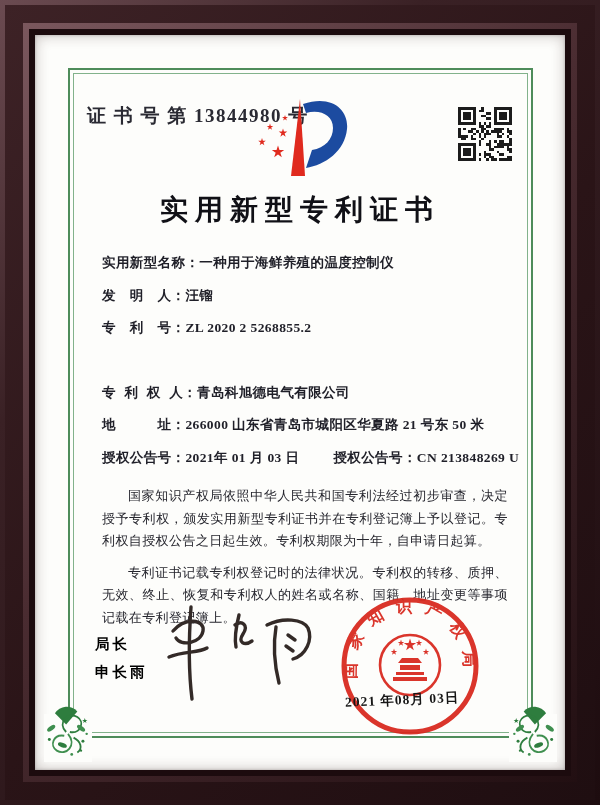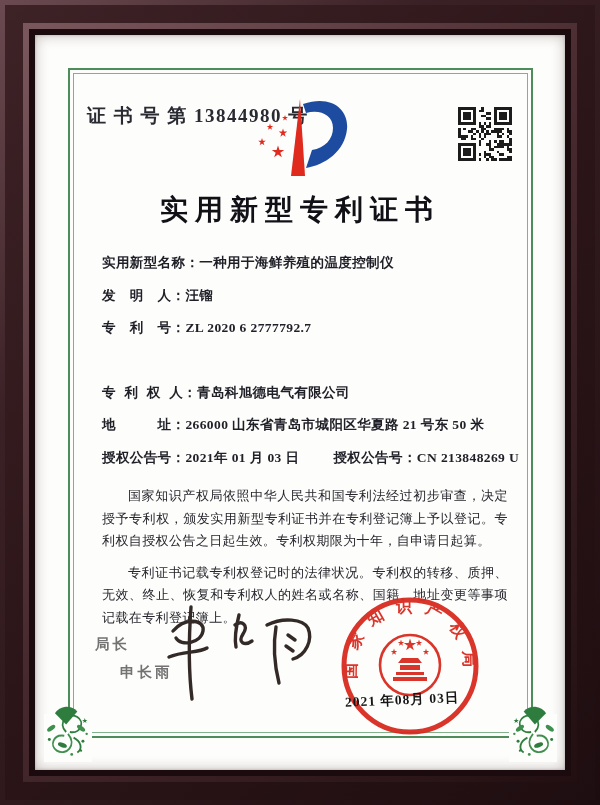--- a/index.html
+++ b/index.html
@@ -30,22 +30,22 @@
          font-size:28px;font-weight:700;letter-spacing:7px;color:#101016;}
   .field{position:absolute;left:60px;white-space:nowrap;font-size:13.5px;
          font-weight:600;color:#1f1f28;letter-spacing:.4px;margin-left:7px;}
   .f0{top:219px;} .f1{top:252px;} .f2{top:284px;} .f3{top:317px;}
   .f4{top:349px;font-family:Liberation Mono, monospace;} .f5{top:381px;} .f6{top:414px;}
   .grant-gap{display:inline-block;width:34px;}
   .paras{position:absolute;left:58px;top:441px;width:424px;}
   .paras p{margin:9px;text-indent:2em;font-size:13px;line-height:22.5px;
            color:#26262e;letter-spacing:.4px;font-weight:500;text-align:justify;}
   .signoff{position:absolute;left:60px;font-family:"Liberation Sans","DejaVu Sans",sans-serif;
-           font-size:14.5px;font-weight:600;letter-spacing:3px;color:#737373;}
-  .so-title{top:600px;} .so-name{top:628px;margin-left:25px;}
+           font-size:14.5px;font-weight:600;letter-spacing:3px;color:#000000;}
+  .so-title{top:600px;} .so-name{top:628px;}
   .signature{position:absolute;left:112px;top:560px;width:180px;height:112px;}
   .seal{position:absolute;left:300px;top:556px;width:150px;height:150px;opacity:.93;}
   .seal text{font-family:"Liberation Serif",serif;font-weight:700;}
   .seal-date{position:absolute;left:310px;top:655px;width:170px;font-size:13.5px;
              font-weight:700;color:#161616;letter-spacing:1px;transform:rotate(-2.5deg);
              white-space:nowrap;}
   .hidden-defs{position:absolute;width:0;height:0;overflow:hidden;}
 </style>
 </head>
 <body>
@@ -313,21 +313,21 @@
           <rect x="17" y="20" width="1" height="1" fill="#1c1c1c"></rect>
           <rect x="18" y="20" width="1" height="1" fill="#1c1c1c"></rect>
           <rect x="19" y="20" width="1" height="1" fill="#1c1c1c"></rect>
           <rect x="20" y="20" width="1" height="1" fill="#1c1c1c"></rect>
         </svg></div>
 
     <div class="title">实用新型专利证书</div>
 
     <div class="field f0"><span>实用新型名称：</span><span>一种用于海鲜养殖的温度控制仪</span></div>
     <div class="field f1"><span>发　明　人：</span><span>汪镏</span></div>
-    <div class="field f2"><span>专　利　号：</span><span>ZL 2020 6 2777792.7</span></div>
+    <div class="field f2"><span>专　利　号：</span><span>ZL 2020 2 5268855.2</span></div>
     <div class="field f4"><span>专 利 权 人：</span><span>青岛科旭德电气有限公司</span></div>
     <div class="field f5"><span>地　　　址：</span><span>266000 山东省青岛市城阳区华夏路 21 号东 50 米</span></div>
     <div class="field f6">
       <span>授权公告号：</span><span>2021年 01 月 03 日</span><span class="grant-gap"></span><span>授权公告号：</span><span>CN 213848269 U</span>
     </div>
 
     <div class="paras">
       <p>国家知识产权局依照中华人民共和国专利法经过初步审查，决定授予专利权，颁发实用新型专利证书并在专利登记簿上予以登记。专利权自授权公告之日起生效。专利权期限为十年，自申请日起算。</p>
       <p>专利证书记载专利权登记时的法律状况。专利权的转移、质押、无效、终止、恢复和专利权人的姓名或名称、国籍、地址变更等事项记载在专利登记簿上。</p>
     </div>

